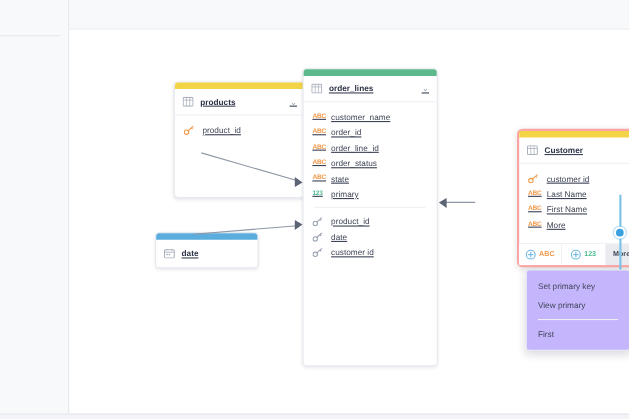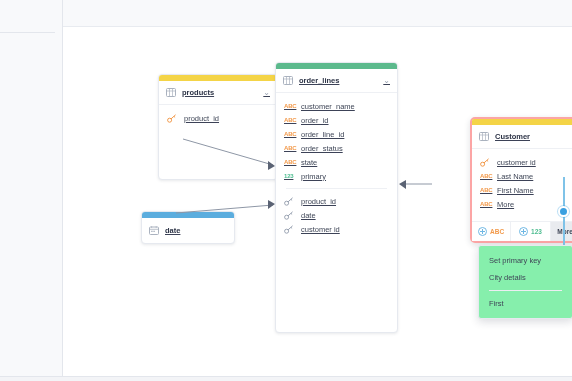--- a/index.html
+++ b/index.html
@@ -228,21 +228,21 @@
     width: 1.5px; height: 70px;
     background: #7fc3e8;
     z-index: 29;
   }
 
   
   .menu {
     position: absolute;
     left: 415px; top: 218px;
     width: 95px;
-    background: #86efac;
+    background: #c4b5fd;
     border: 1px solid #e6e9ef;
     border-radius: 3px;
     box-shadow: 0 3px 8px rgba(30,40,60,0.16);
     padding: 6px 0 6px 0;
     z-index: 40;
     box-sizing: border-box;
   }
   .menu-item {
     height: 17px;
     display: flex;
@@ -465,21 +465,21 @@
           <span class="fb-more">⋯</span>
         </div>
       </div>
     </div>
 
     <div class="resize-stem"></div>
     <div class="resize-handle"></div>
 
     <div class="menu">
       <div class="menu-item">Set primary key</div>
-      <div class="menu-item">City details</div>
+      <div class="menu-item">View primary</div>
       <div class="menu-divider"></div>
       <div class="menu-item">First</div>
     </div>
 
   </div>
 
   <div class="bottom-strip"></div>
 </div>
 
 </body></html>

